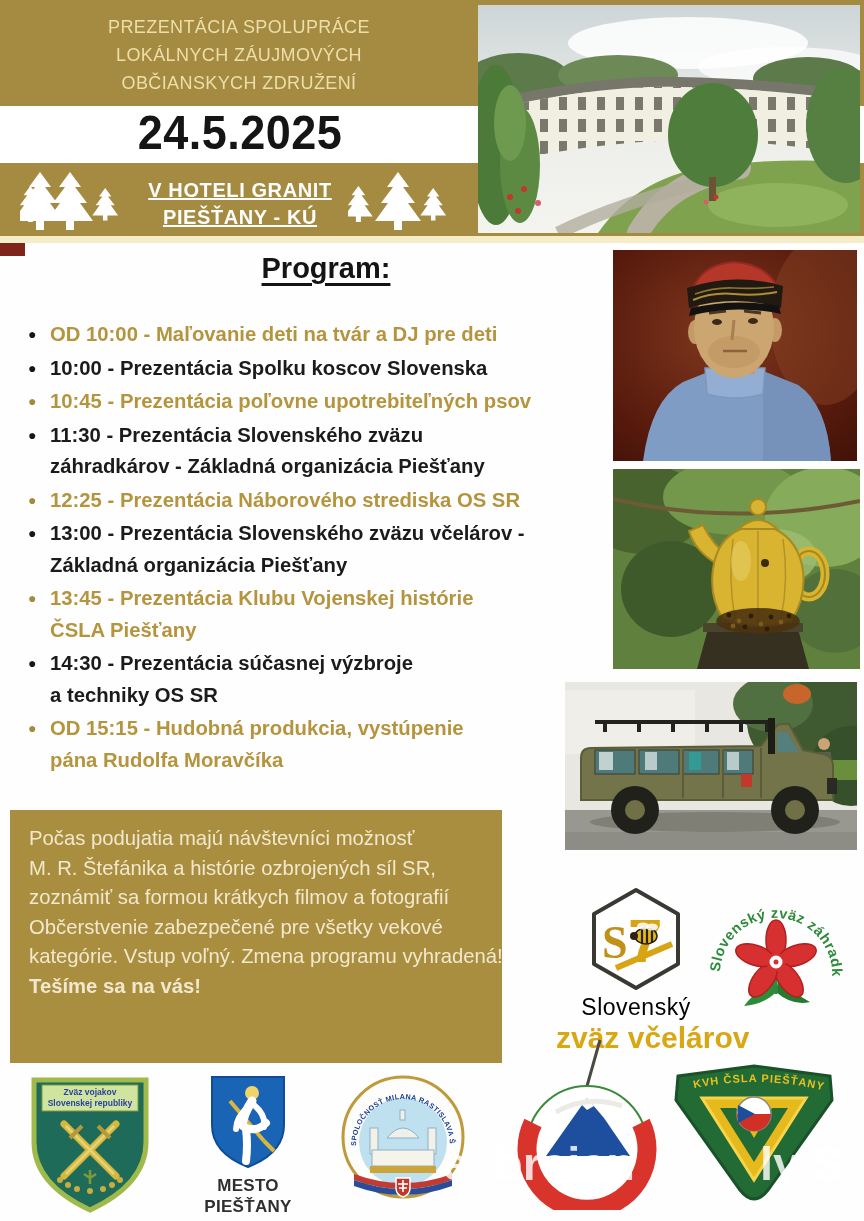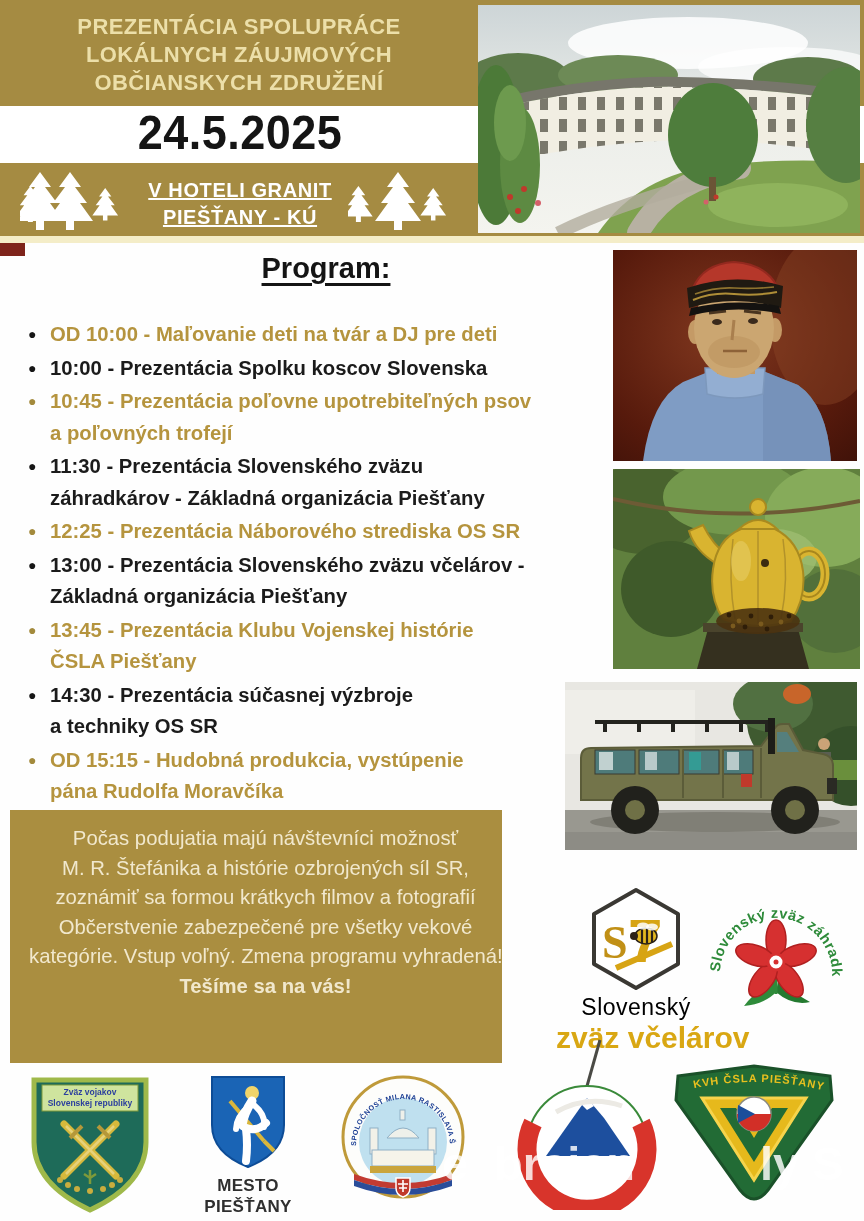--- a/index.html
+++ b/index.html
@@ -3,21 +3,21 @@
 <meta charset="utf-8">
 <style>
   html,body{margin:0;padding:0;background:#ffffff;}
   #page{position:relative;width:864px;height:1221px;background:#fefefe;overflow:hidden;
         font-family:"Liberation Sans",sans-serif;}
 
   
   .header-band{position:absolute;left:0;top:0;width:864px;height:236px;background:#a58b42;}
   .white-band{position:absolute;left:0;top:106px;width:864px;height:57px;background:#ffffff;}
   .header-title{position:absolute;left:0;top:13px;width:478px;text-align:center;
-      color:#ecdfa9;font-weight:bold;font-size:22px;line-height:28px;letter-spacing:.4px;}
+      color:#ecdfa9;font-weight:normal;font-size:18px;line-height:28px;letter-spacing:.4px;}
   .header-title span{display:block;}
   .date-text{position:absolute;left:0;top:107px;width:480px;text-align:center;
       font-size:45px;font-weight:bold;color:#151515;letter-spacing:.5px;transform:scaleY(1.06);}
   .venue-text{position:absolute;left:110px;top:177px;width:260px;text-align:center;
       color:#ffffff;font-weight:bold;font-size:20px;line-height:27px;letter-spacing:.6px;}
   .venue-text span{display:block;text-decoration:underline;}
   .trees{position:absolute;width:104px;height:62px;}
   .trees-left{left:20px;top:172px;}
   .trees-right{left:348px;top:172px;}
   .header-photo{position:absolute;left:478px;top:5px;width:382px;height:228px;}
@@ -34,21 +34,21 @@
       line-height:31.5px;margin-bottom:2px;}
   .program-list .pl{display:block;white-space:nowrap;}
   .c-gold{color:#b5943e;}
   .c-black{color:#1b1b1b;}
   .bullet{position:absolute;left:2px;top:0;font-size:14px;line-height:31.5px;}
   .b-gold{color:#a38a3c;}
   .b-black{color:#161616;}
 
   .infobox{position:absolute;left:10px;top:810px;width:492px;height:253px;background:#aa8e40;
       padding:14px 0 0 19px;box-sizing:border-box;overflow:visible;}
-  .infobox .il{display:block;white-space:nowrap;color:#f1e8cd;font-size:20.3px;line-height:29.6px;text-align:center;}
+  .infobox .il{display:block;white-space:nowrap;color:#f1e8cd;font-size:20.3px;line-height:29.6px;}
   .infobox .closing{font-weight:bold;}
 
   
   .photo{position:absolute;}
   .portrait{left:613px;top:250px;width:244px;height:211px;}
   .teapot{left:613px;top:469px;width:247px;height:200px;}
   .vehicle{left:565px;top:682px;width:292px;height:168px;}
 
   
   .logo{position:absolute;}
@@ -157,21 +157,20 @@
         <span class="bullet b-black">●</span>
         <span class="pl">OD 10:00 - Maľovanie deti na tvár a DJ pre deti</span>
       </li>
       <li class="c-black">
         <span class="bullet b-black">●</span>
         <span class="pl">10:00 - Prezentácia Spolku koscov Slovenska</span>
       </li>
       <li class="c-gold">
         <span class="bullet b-gold">●</span>
         <span class="pl">10:45 - Prezentácia poľovne upotrebiteľných psov</span>
-        <span class="pl">a poľovných trofejí</span>
       </li>
       <li class="c-black">
         <span class="bullet b-black">●</span>
         <span class="pl">11:30 - Prezentácia Slovenského zväzu</span>
         <span class="pl">záhradkárov - Základná organizácia Piešťany</span>
       </li>
       <li class="c-gold">
         <span class="bullet b-gold">●</span>
         <span class="pl">12:25 - Prezentácia Náborového strediska OS SR</span>
       </li>

